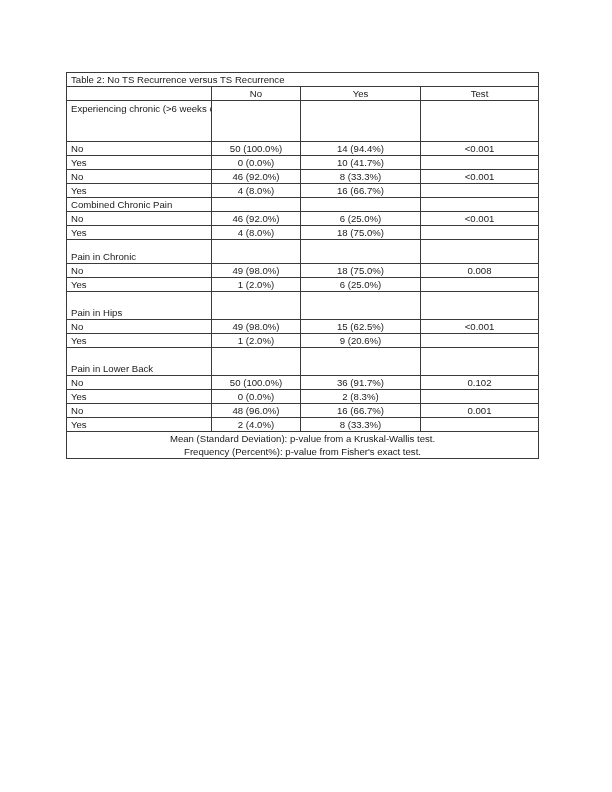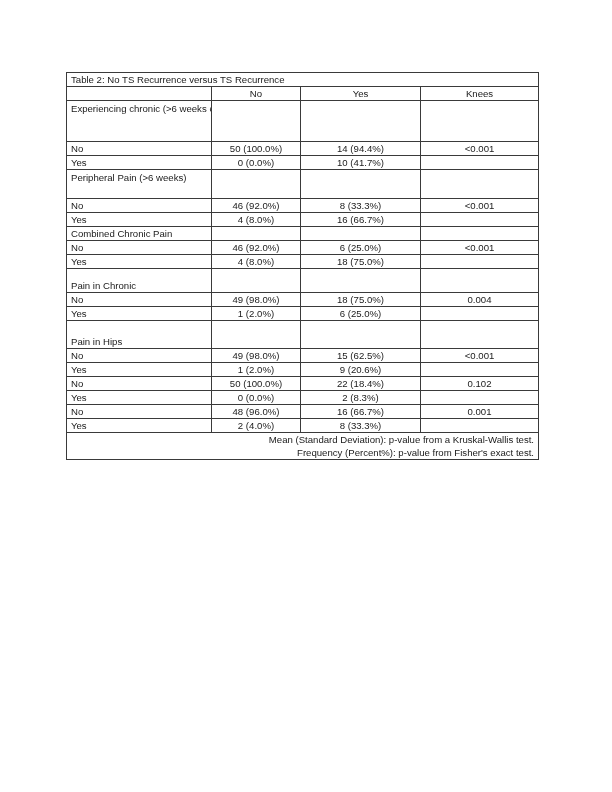--- a/index.html
+++ b/index.html
@@ -16,42 +16,42 @@
   col.c0 { width: 145px; } col.c1 { width: 89px; } col.c2 { width: 120px; } col.c3 { width: 118px; }
   td.title { text-align: left; }
   td.ctr { text-align: center; }
   td.num { text-align: center; }
   td.lbl { text-align: left; white-space: normal; }
   td.sub { text-align: left; padding-left: 6px; }
   tr.gap td { height: 23px; }
   tr.gap2 td { height: 27px; margin-top: 29px; }
   tr.tall3 td { height: 39px; vertical-align: top; padding-top: 1px; }
   tr.tall2 td { height: 27px; vertical-align: top; padding-top: 1px; }
-  td.foot { text-align: right; white-space: normal; padding-top: 2px; padding-bottom: 2px; }
+  td.foot { text-align: center; white-space: normal; padding-top: 2px; padding-bottom: 2px; }
   .foot-line { display: block; }
 </style>
 </head>
 <body>
 
 <table class="data">
   <colgroup>
       <col class="c0">
       <col class="c1">
       <col class="c2">
       <col class="c3">
     </colgroup>
   <tbody>
     <tr>
       <td colspan="4" class="title">Table 2: No TS Recurrence versus TS Recurrence</td>
     </tr>
     <tr>
       <td></td>
       <td class="ctr">No</td>
       <td class="ctr">Yes</td>
-      <td class="ctr">Knees</td>
+      <td class="ctr">Test</td>
     </tr>
 
     <tr class="tall3">
       <td class="lbl">Experiencing chronic (&gt;6 weeks of constant) back pain</td>
       <td></td>
         <td></td>
         <td></td>
     </tr>
     <tr>
       <td class="sub">No</td>
@@ -59,26 +59,20 @@
       <td class="num">14 (94.4%)</td>
       <td class="num">&lt;0.001</td>
     </tr>
     <tr>
       <td class="sub">Yes</td>
       <td class="num">0 (0.0%)</td>
       <td class="num">10 (41.7%)</td>
       <td class="num"></td>
     </tr>
 
-    <tr class="tall2">
-      <td class="lbl">Peripheral Pain (&gt;6 weeks)</td>
-      <td></td>
-        <td></td>
-        <td></td>
-    </tr>
     <tr>
       <td class="sub">No</td>
       <td class="num">46 (92.0%)</td>
       <td class="num">8 (33.3%)</td>
       <td class="num">&lt;0.001</td>
     </tr>
     <tr>
       <td class="sub">Yes</td>
       <td class="num">4 (8.0%)</td>
       <td class="num">16 (66.7%)</td>
@@ -107,21 +101,21 @@
     <tr class="gap">
       <td class="lbl">Pain in Chronic</td>
       <td></td>
         <td></td>
         <td></td>
     </tr>
     <tr>
       <td class="sub">No</td>
       <td class="num">49 (98.0%)</td>
       <td class="num">18 (75.0%)</td>
-      <td class="num">0.004</td>
+      <td class="num">0.008</td>
     </tr>
     <tr>
       <td class="sub">Yes</td>
       <td class="num">1 (2.0%)</td>
       <td class="num">6 (25.0%)</td>
       <td class="num"></td>
     </tr>
 
     <tr class="gap2">
       <td class="lbl">Pain in Hips</td>
@@ -135,24 +129,30 @@
       <td class="num">15 (62.5%)</td>
       <td class="num">&lt;0.001</td>
     </tr>
     <tr>
       <td class="sub">Yes</td>
       <td class="num">1 (2.0%)</td>
       <td class="num">9 (20.6%)</td>
       <td class="num"></td>
     </tr>
 
+    <tr class="gap2">
+      <td class="lbl">Pain in Lower Back</td>
+      <td></td>
+        <td></td>
+        <td></td>
+    </tr>
     <tr>
       <td class="sub">No</td>
       <td class="num">50 (100.0%)</td>
-      <td class="num">22 (18.4%)</td>
+      <td class="num">36 (91.7%)</td>
       <td class="num">0.102</td>
     </tr>
     <tr>
       <td class="sub">Yes</td>
       <td class="num">0 (0.0%)</td>
       <td class="num">2 (8.3%)</td>
       <td class="num"></td>
     </tr>
 
     <tr>

